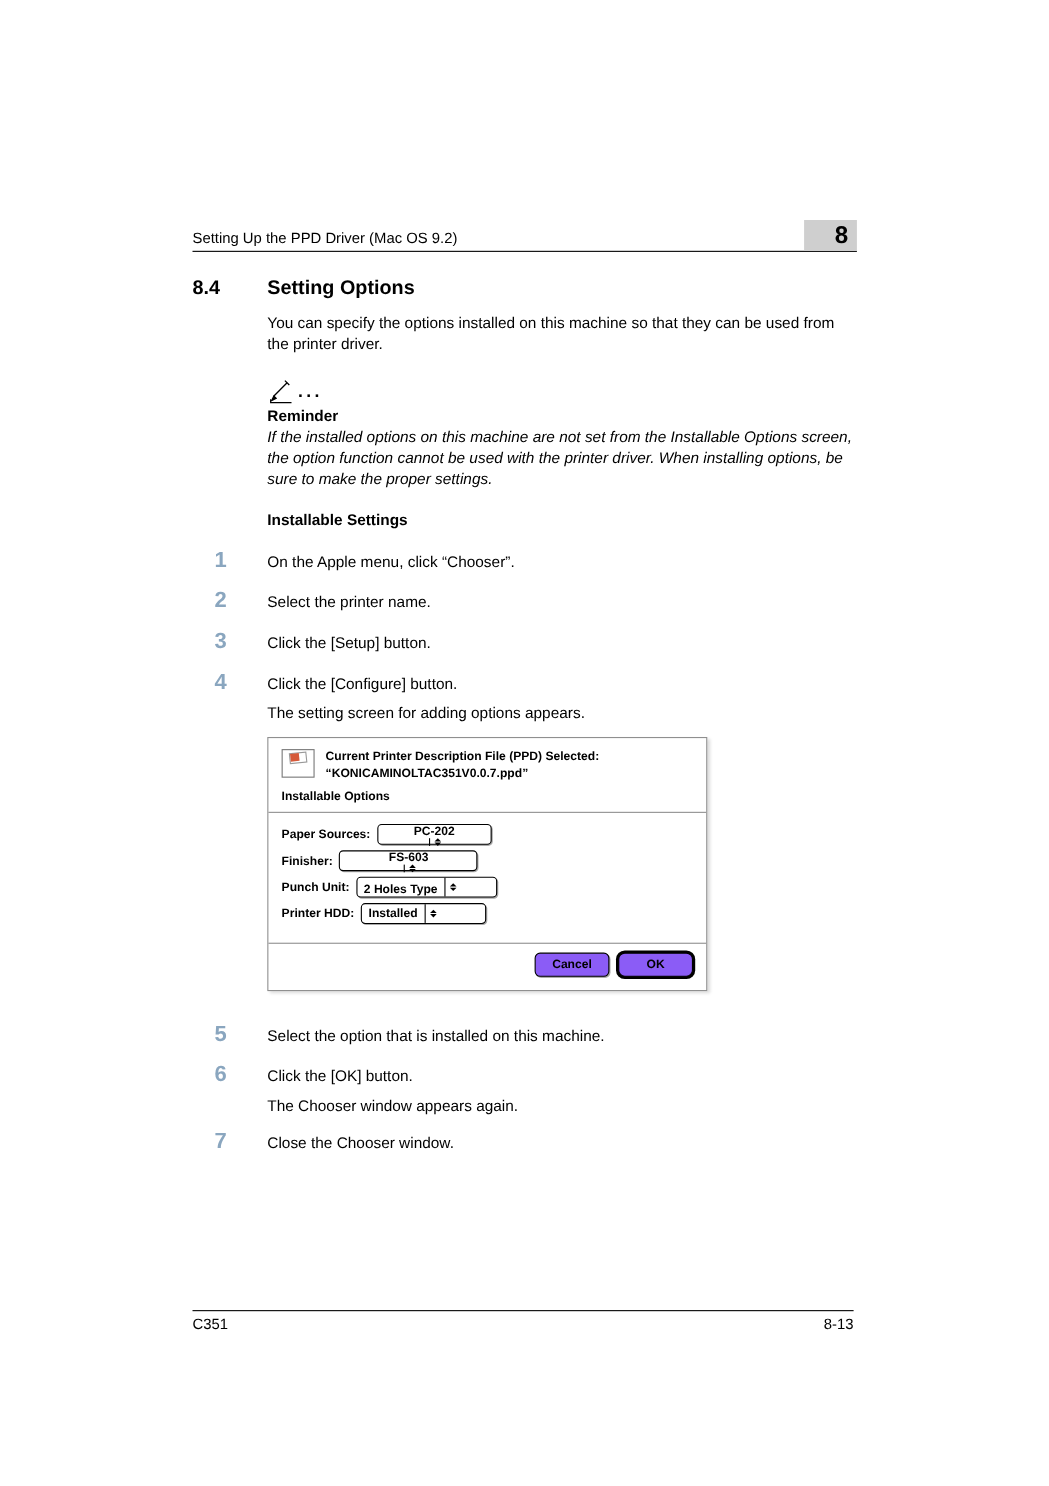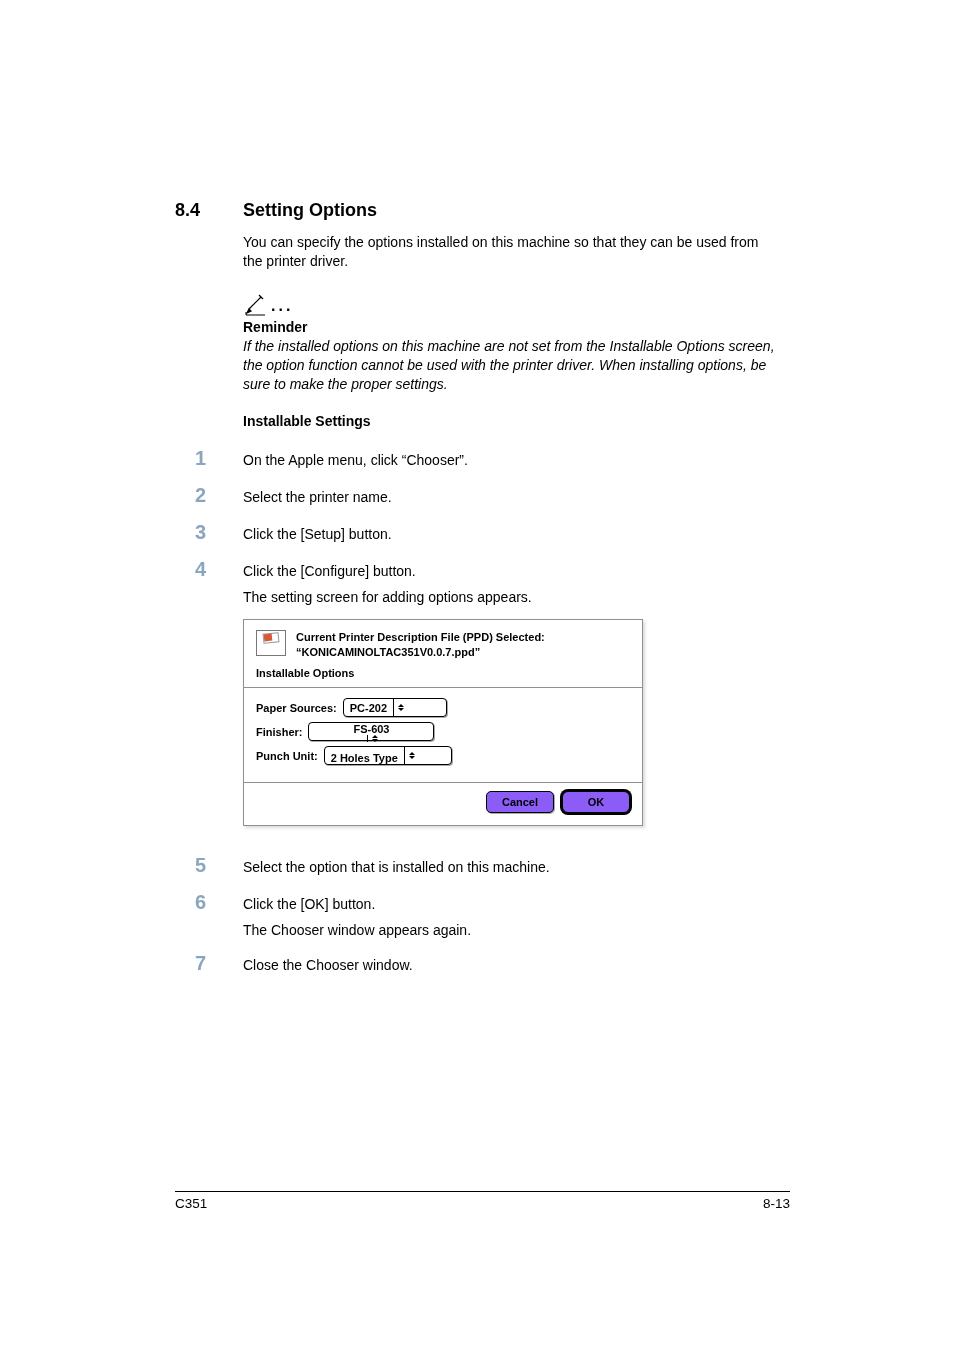--- a/index.html
+++ b/index.html
@@ -253,35 +253,41 @@
     justify-content: center;
     box-shadow: 1px 1px 0 #aaa;
   }
   .mac-btn.default {
     box-shadow: 0 0 0 2px #000, 1px 1px 0 #aaa;
     border-radius: 6px;
   }
   .footer {
     position: absolute;
     left: 175px;
-    right: 164px;
+    right: 178px;
     bottom: 140px;
     border-top: 1px solid #000;
     padding-top: 4px;
     display: flex;
     justify-content: space-between;
     font-size: 13.5px;
     margin-top: 25px;
   }
 </style>
 </head>
 <body>
 
 <div class="page">
 
+  <div class="header-row">
+    <span class="header-title">Setting Up the PPD Driver (Mac OS 9.2)</span>
+    <span class="chapter-box">
+      <span class="chapter-num">8</span>
+    </span>
+  </div>
 
   <div class="section-row">
     <span class="section-num">8.4</span>
     <span class="section-title">Setting Options</span>
   </div>
 
   <div class="body-indent para">You can specify the options installed on this machine so that they can be used from the printer driver.</div>
 
   <div class="note-icon">
     <svg width="26" height="26" viewBox="0 0 26 26">
@@ -332,21 +338,21 @@
             <div>Current Printer Description File (PPD) Selected:</div>
             <div>“KONICAMINOLTAC351V0.0.7.ppd”</div>
           </div>
         </div>
         <div class="dialog-sub">Installable Options</div>
       </div>
 
       <div class="dialog-mid">
         <div class="opt-row">
           <span class="opt-label">Paper Sources:</span>
-          <span class="popup" style="width:96px;">
+          <span class="popup" style="width:96px;flex-direction:column;">
             <span class="popup-text">PC-202</span>
             <span class="arrow-box">
                 <span class="up"></span>
                 <span class="down"></span>
               </span>
           </span>
         </div>
         <div class="opt-row">
           <span class="opt-label">Finisher:</span>
           <span class="popup" style="width:118px;flex-direction:column;">
@@ -360,20 +366,30 @@
         <div class="opt-row">
           <span class="opt-label">Punch Unit:</span>
           <span class="popup" style="width:120px;align-items:flex-end;">
             <span class="popup-text">2 Holes Type</span>
             <span class="arrow-box">
                 <span class="up"></span>
                 <span class="down"></span>
               </span>
           </span>
         </div>
+        <div class="opt-row">
+          <span class="opt-label">Printer HDD:</span>
+          <span class="popup" style="width:106px;">
+            <span class="popup-text">Installed</span>
+            <span class="arrow-box">
+                <span class="up"></span>
+                <span class="down"></span>
+              </span>
+          </span>
+        </div>
       </div>
 
       <div class="dialog-bot">
         <span class="mac-btn">Cancel</span>
         <span class="mac-btn default">OK</span>
       </div>
     </div>
   </div>
 
   <div class="step-row">

